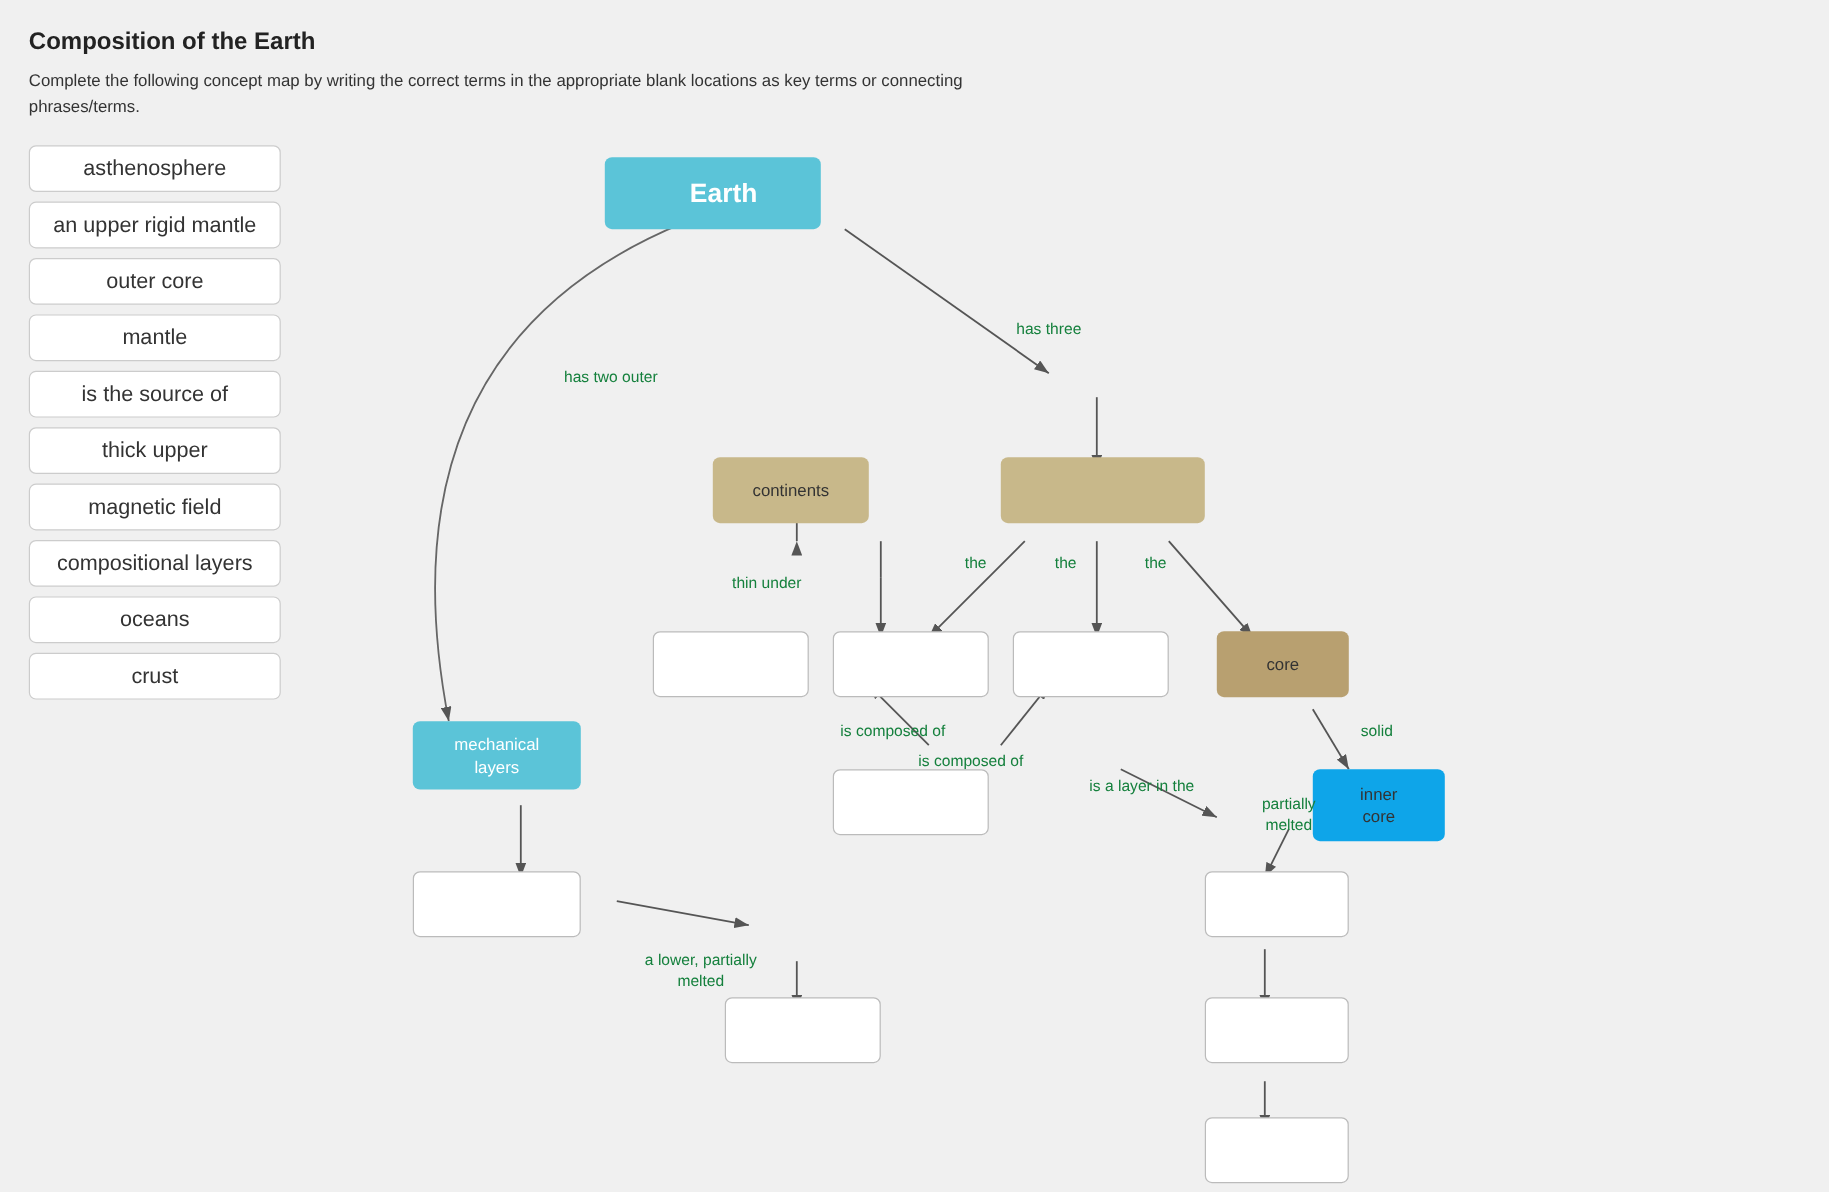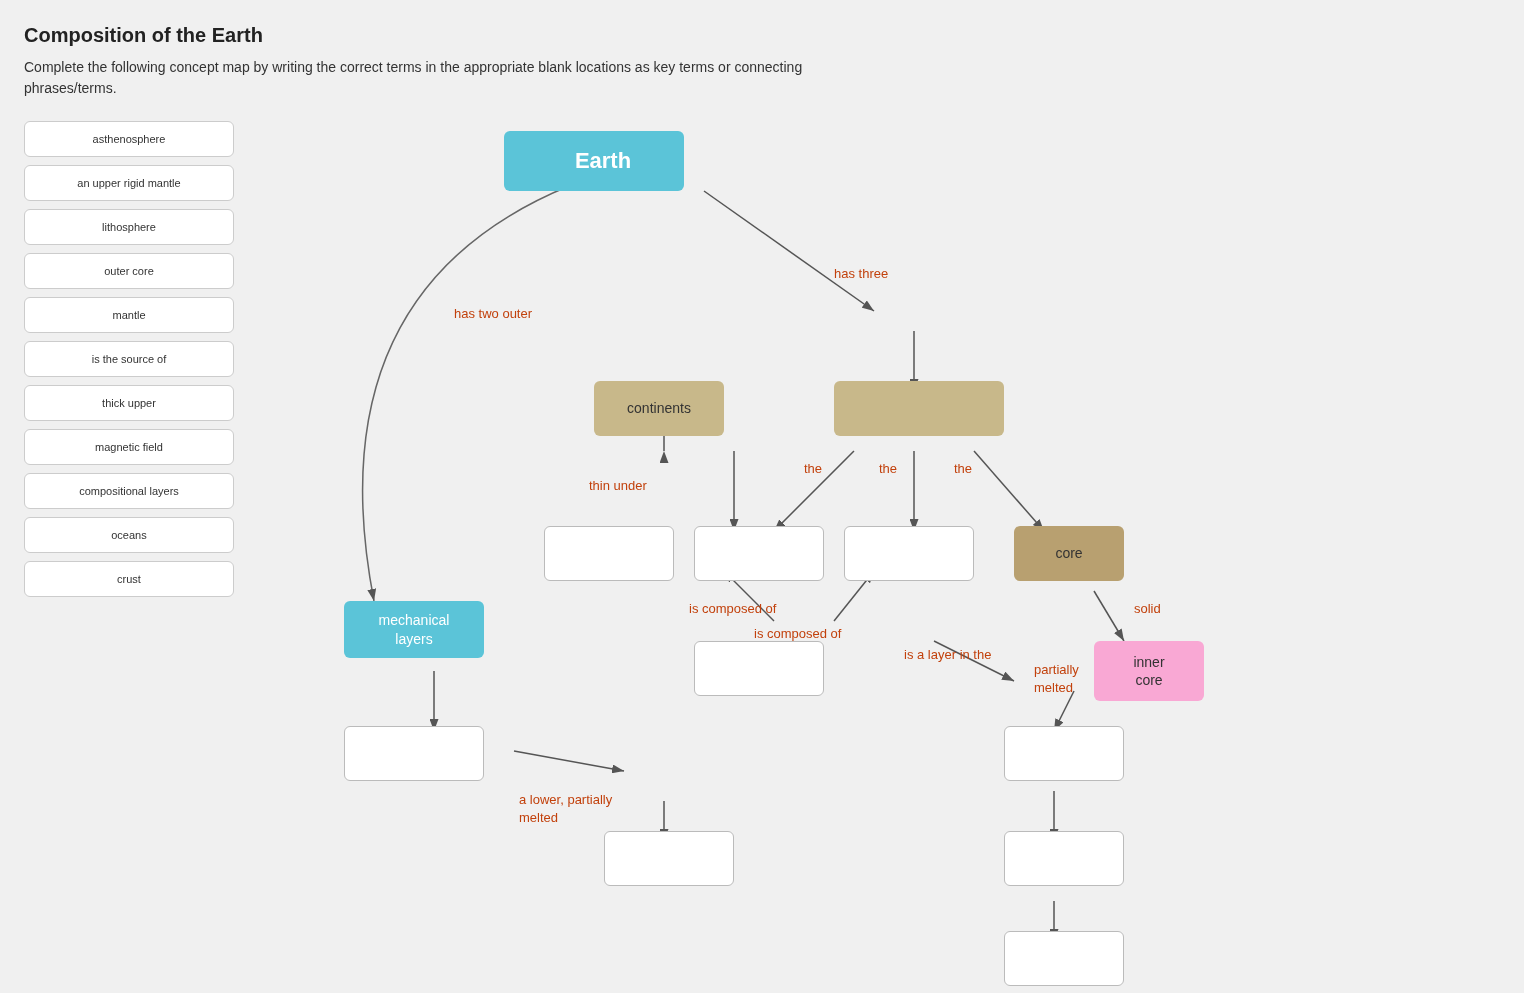--- a/index.html
+++ b/index.html
@@ -33,21 +33,21 @@
       gap: 8px;
       width: 210px;
       flex-shrink: 0;
       padding-top: 10px;
     }
     .sidebar-item {
       background: white;
       border: 1px solid #ccc;
       border-radius: 6px;
       padding: 8px 12px;
-      font-size: 11px;
+      font-size: 18px;
       text-align: center;
       color: #333;
       cursor: pointer;
       min-height: 36px;
       display: flex;
       align-items: center;
       justify-content: center;
     }
     .concept-map {
       position: relative;
@@ -84,28 +84,29 @@
     .box-white {
       background: white;
       border: 1px solid #bbb;
       color: #333;
     }
     .box-blue-filled {
       background: #5bc4d8;
       color: white;
     }
     .box-medium-tan {
-      background: #f9a8d4;
+      background: #0ea5e9;
       color: #333;
     }
     
     .label {
       position: absolute;
       font-size: 13px;
-      color: #c2410c;
+      color: #15803d;
+      text-align: center;
     }
     
     .arrows-svg {
       position: absolute;
       top: 0;
       left: 0;
       width: 100%;
       height: 100%;
       pointer-events: none;
     }
@@ -115,21 +116,20 @@
 
 <div class="page">
   <h1 class="page-title">Composition of the Earth</h1>
   <p class="subtitle">Complete the following concept map by writing the correct terms in the appropriate blank locations as key terms or connecting phrases/terms.</p>
 
   <div class="main-area">
 
     <div class="sidebar">
       <div class="sidebar-item">asthenosphere</div>
       <div class="sidebar-item">an upper rigid mantle</div>
-      <div class="sidebar-item">lithosphere</div>
       <div class="sidebar-item">outer core</div>
       <div class="sidebar-item">mantle</div>
       <div class="sidebar-item">is the source of</div>
       <div class="sidebar-item">thick upper</div>
       <div class="sidebar-item">magnetic field</div>
       <div class="sidebar-item">compositional layers</div>
       <div class="sidebar-item">oceans</div>
       <div class="sidebar-item">crust</div>
     </div>
 

